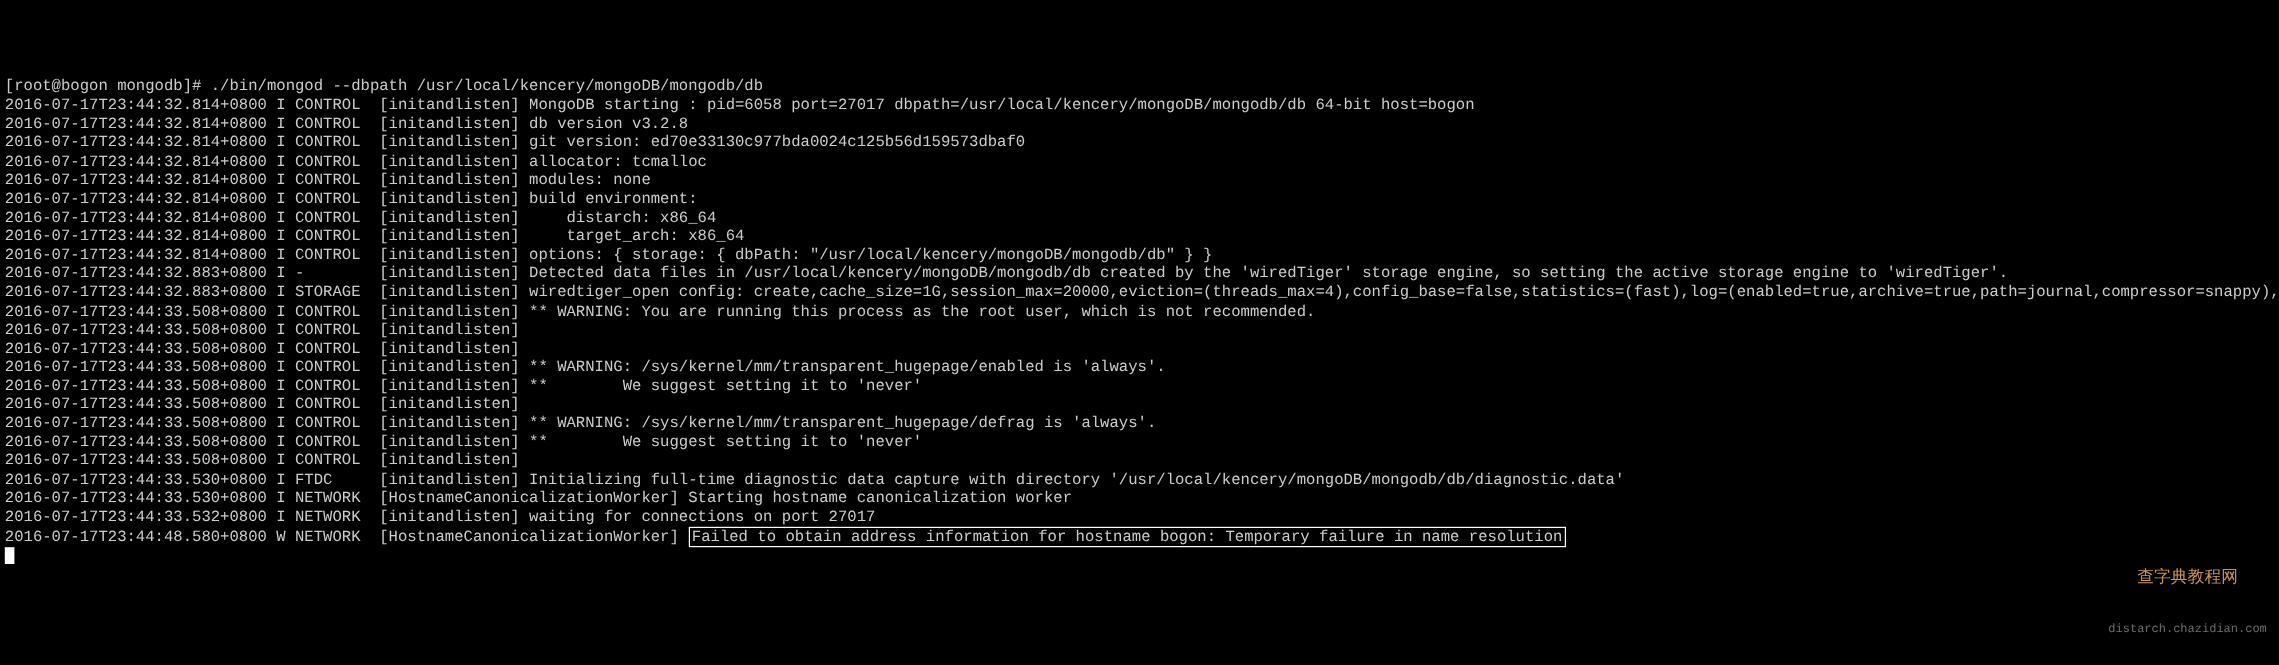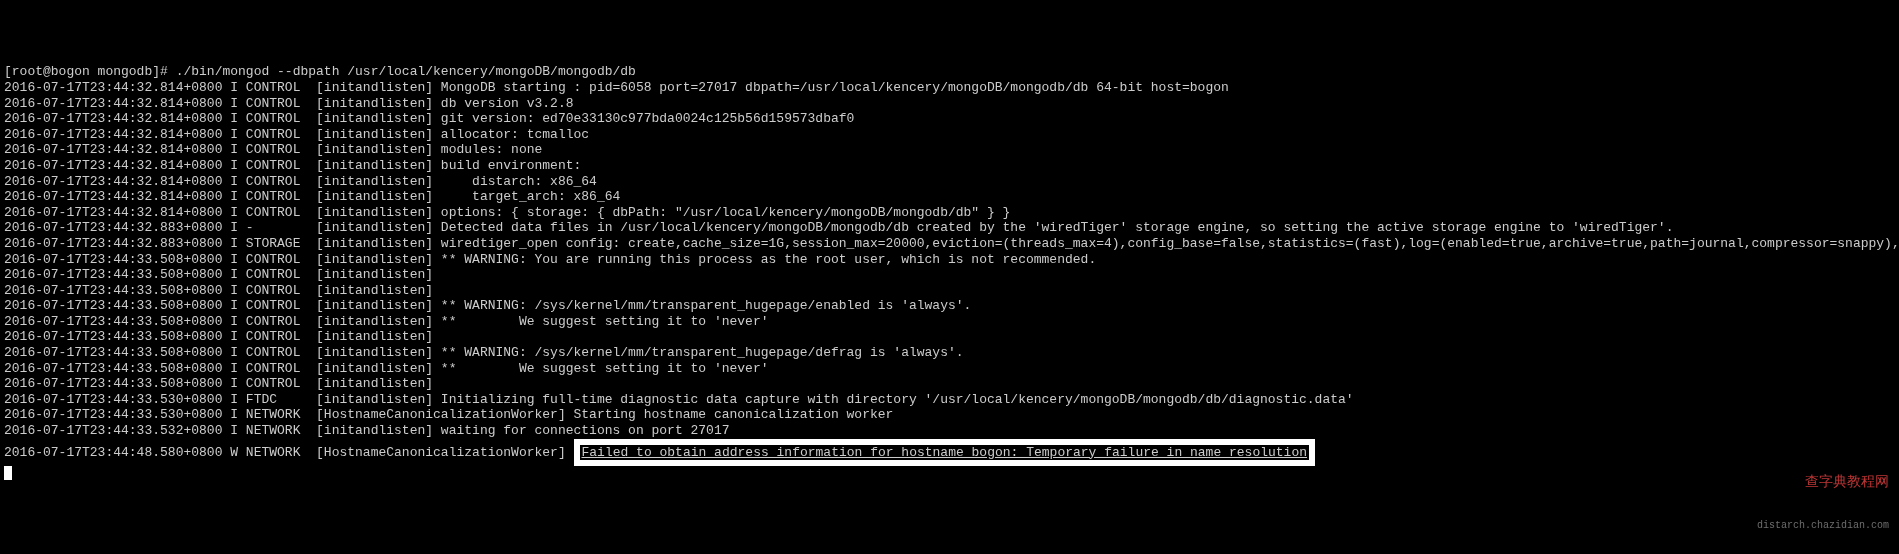--- a/index.html
+++ b/index.html
@@ -18,37 +18,37 @@
       width: 1899px;
       height: 554px;
       overflow: hidden;
       position: relative;
     }
     .terminal-line {
       display: block;
       white-space: pre;
     }
     .highlight-box {
-      border: 6px solid #ffffff;
+      border: 1px solid #ffffff;
       display: inline-block;
       padding: 0 2px;
-      text-decoration: underline;
     }
     .watermark {
       position: absolute;
       right: 10px;
       bottom: 8px;
       text-align: right;
       color: #999999;
       font-size: 12px;
       opacity: 0.8;
     }
     .watermark-title {
       font-size: 14px;
-      color: #ef4444;
+      color: #fdba74;
+      text-align: center;
     }
     .watermark-url {
       font-size: 10px;
       color: #888888;
     }
     .cursor {
       background-color: #ffffff;
       width: 8px;
       height: 14px;
       display: inline-block;

